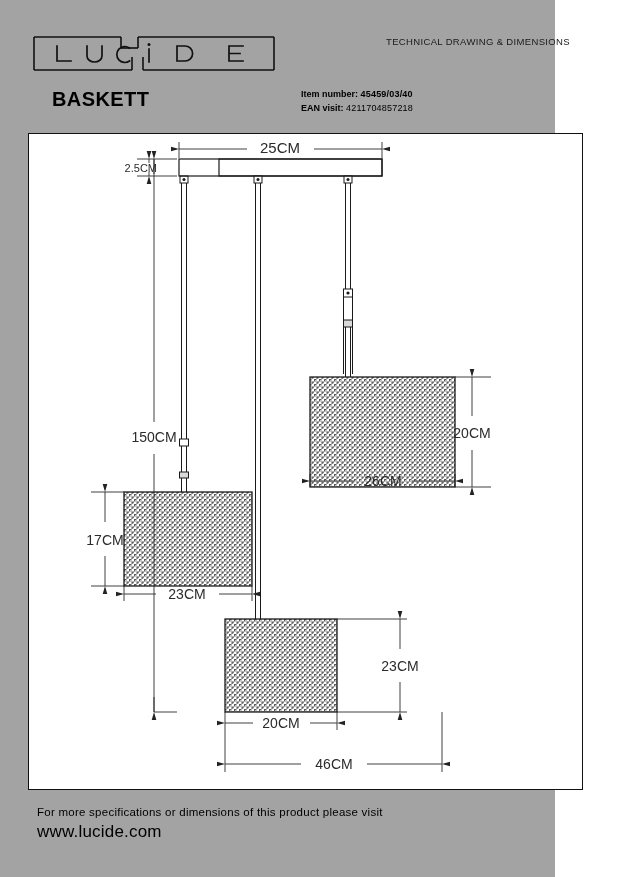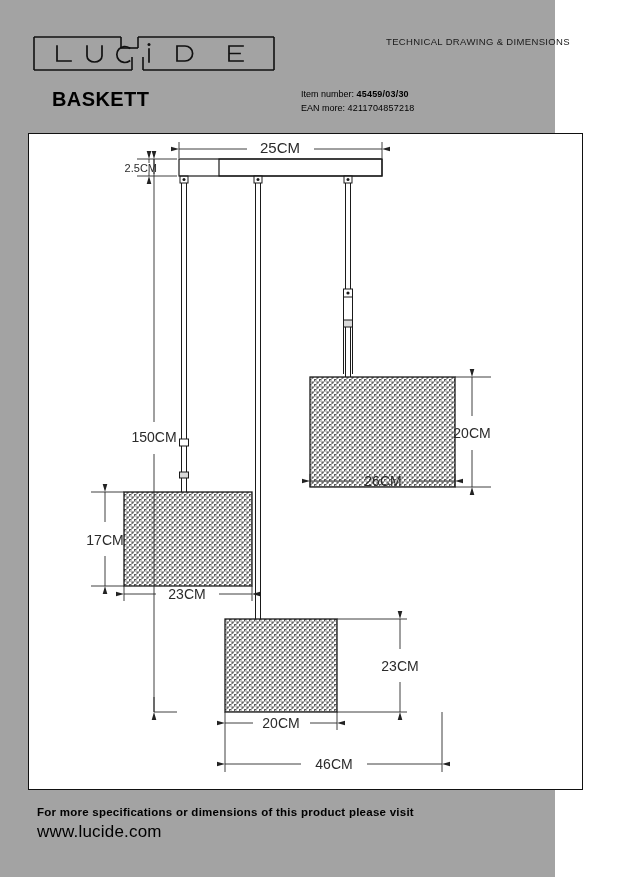--- a/index.html
+++ b/index.html
@@ -46,21 +46,21 @@
   }
 
   .codes {
     position: absolute;
     left: 301px; top: 88px;
     font-size: 9px;
     line-height: 13.5px;
     color: #000;
     white-space: nowrap;
   }
-  .codes .lbl { font-weight: normal; }
+  .codes .lbl { font-weight: bold; }
   .codes .item-val { font-weight: bold; letter-spacing: 0.2px; }
   .codes .ean-val { font-weight: normal; letter-spacing: 0.2px; }
 
   
   .frame {
     position: absolute;
     left: 28px; top: 133px;
     width: 555px; height: 657px;
     border: 1.3px solid #111;
     background: #fff;
@@ -69,21 +69,21 @@
     position: absolute;
     left: 0; top: 0;
     width: 555px; height: 657px;
   }
 
   
   .footer-line1 {
     position: absolute;
     left: 37px; top: 806px;
     font-size: 11.5px;
-    font-weight: bold;
+    font-weight: normal;
     letter-spacing: 0.25px;
     color: #000;
   }
   .footer-line2 {
     position: absolute;
     left: 37px; top: 822px;
     font-size: 17px;
     font-weight: normal;
     letter-spacing: 0.2px;
     color: #000;
@@ -134,22 +134,22 @@
 
       <circle cx="116" cy="8.5" r="1.5" fill="#111" stroke="none"></circle>
     </svg>
   </div>
 
   <div class="tech-title">TECHNICAL DRAWING &amp; DIMENSIONS</div>
 
   <div class="product-name">BASKETT</div>
 
   <div class="codes">
-    <div><span class="lbl">Item number:</span> <span class="item-val">45459/03/30</span></div>
-    <div><span class="lbl">EAN more</span><span class="lbl">:</span> <span class="ean-val">4211704857218</span></div>
+    <div><span class="lbl">Item number:</span> <span class="item-val">45459/03/40</span></div>
+    <div><span class="lbl">EAN visit</span><span class="lbl">:</span> <span class="ean-val">4211704857218</span></div>
   </div>
 
   <div class="frame">
     <svg class="canvas" viewBox="0 0 555 657" xmlns="http://www.w3.org/2000/svg">
       <defs>
 
         <pattern id="mesh" width="5" height="5" patternUnits="userSpaceOnUse">
           <rect width="5" height="5" fill="#ffffff"></rect>
           <rect x="0" y="0" width="2.5" height="2.5" fill="#585858"></rect>
           <rect x="2.5" y="2.5" width="2.5" height="2.5" fill="#585858"></rect>

